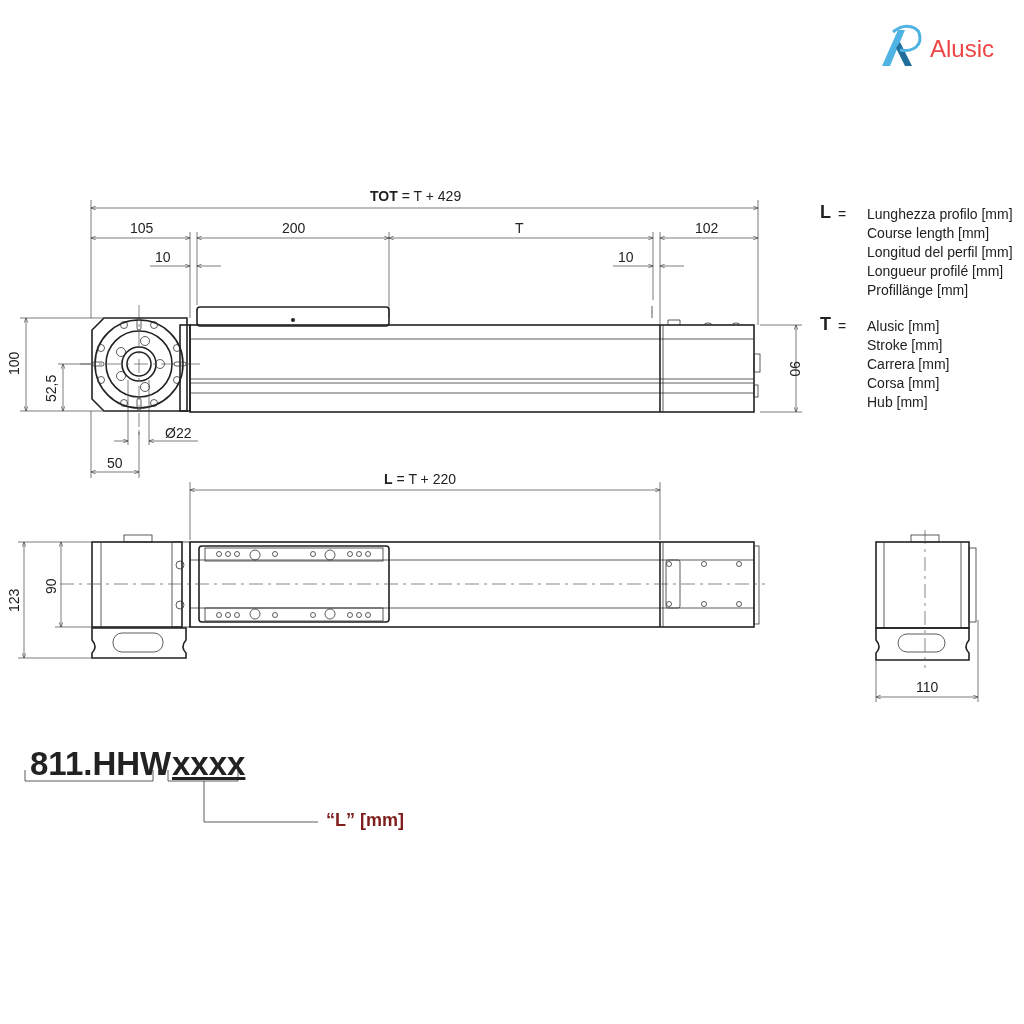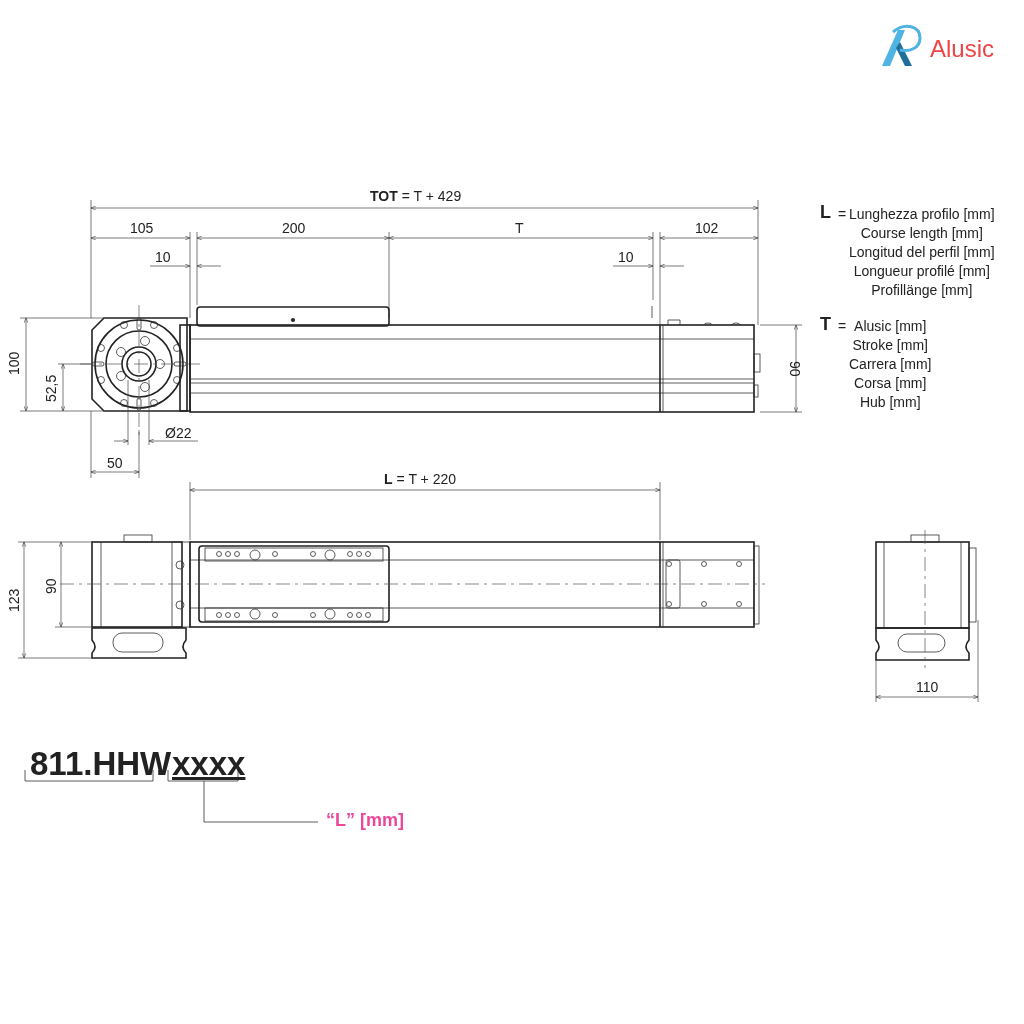--- a/index.html
+++ b/index.html
@@ -8,23 +8,23 @@
   .dim{font-family:"Liberation Sans",sans-serif;font-size:14px;fill:#222;}
   .bold{font-weight:bold;}
   .ln{stroke:#222;fill:none;stroke-width:1.6;}
   .th{stroke:#333;fill:none;stroke-width:0.8;}
   .dl{stroke:#444;fill:none;stroke-width:0.7;}
   .cl{stroke:#555;fill:none;stroke-width:0.7;stroke-dasharray:14 5 3 5;}
   .logo-text{position:absolute;left:930px;top:35px;font-size:24px;color:#ef4444;}
   .legend{position:absolute;left:820px;font-size:14px;line-height:19px;color:#222;}
   .legend .key{position:absolute;left:0;font-size:18px;font-weight:bold;}
   .legend .eq{position:absolute;left:18px;top:0;font-size:14px;}
-  .legend .lines{position:absolute;left:29px;top:0;white-space:nowrap;text-align:center;}
+  .legend .lines{position:absolute;left:47px;top:0;white-space:nowrap;}
   .code{position:absolute;font-weight:bold;font-size:33px;color:#222;}
-  .lbl{position:absolute;font-weight:bold;font-size:18px;color:#ec4899;}
+  .lbl{position:absolute;font-weight:bold;font-size:18px;color:#7f1d1d;}
 </style>
 </head>
 <body>
 
 <svg width="1024" height="1024">
   <defs>
     <marker id="ar" viewBox="0 0 10 10" refX="10" refY="5" markerWidth="9" markerHeight="7" orient="auto-start-reverse">
       <path d="M0,1 L10,5 L0,9" fill="none" stroke="#333" stroke-width="1.2"></path>
     </marker>
   </defs>

